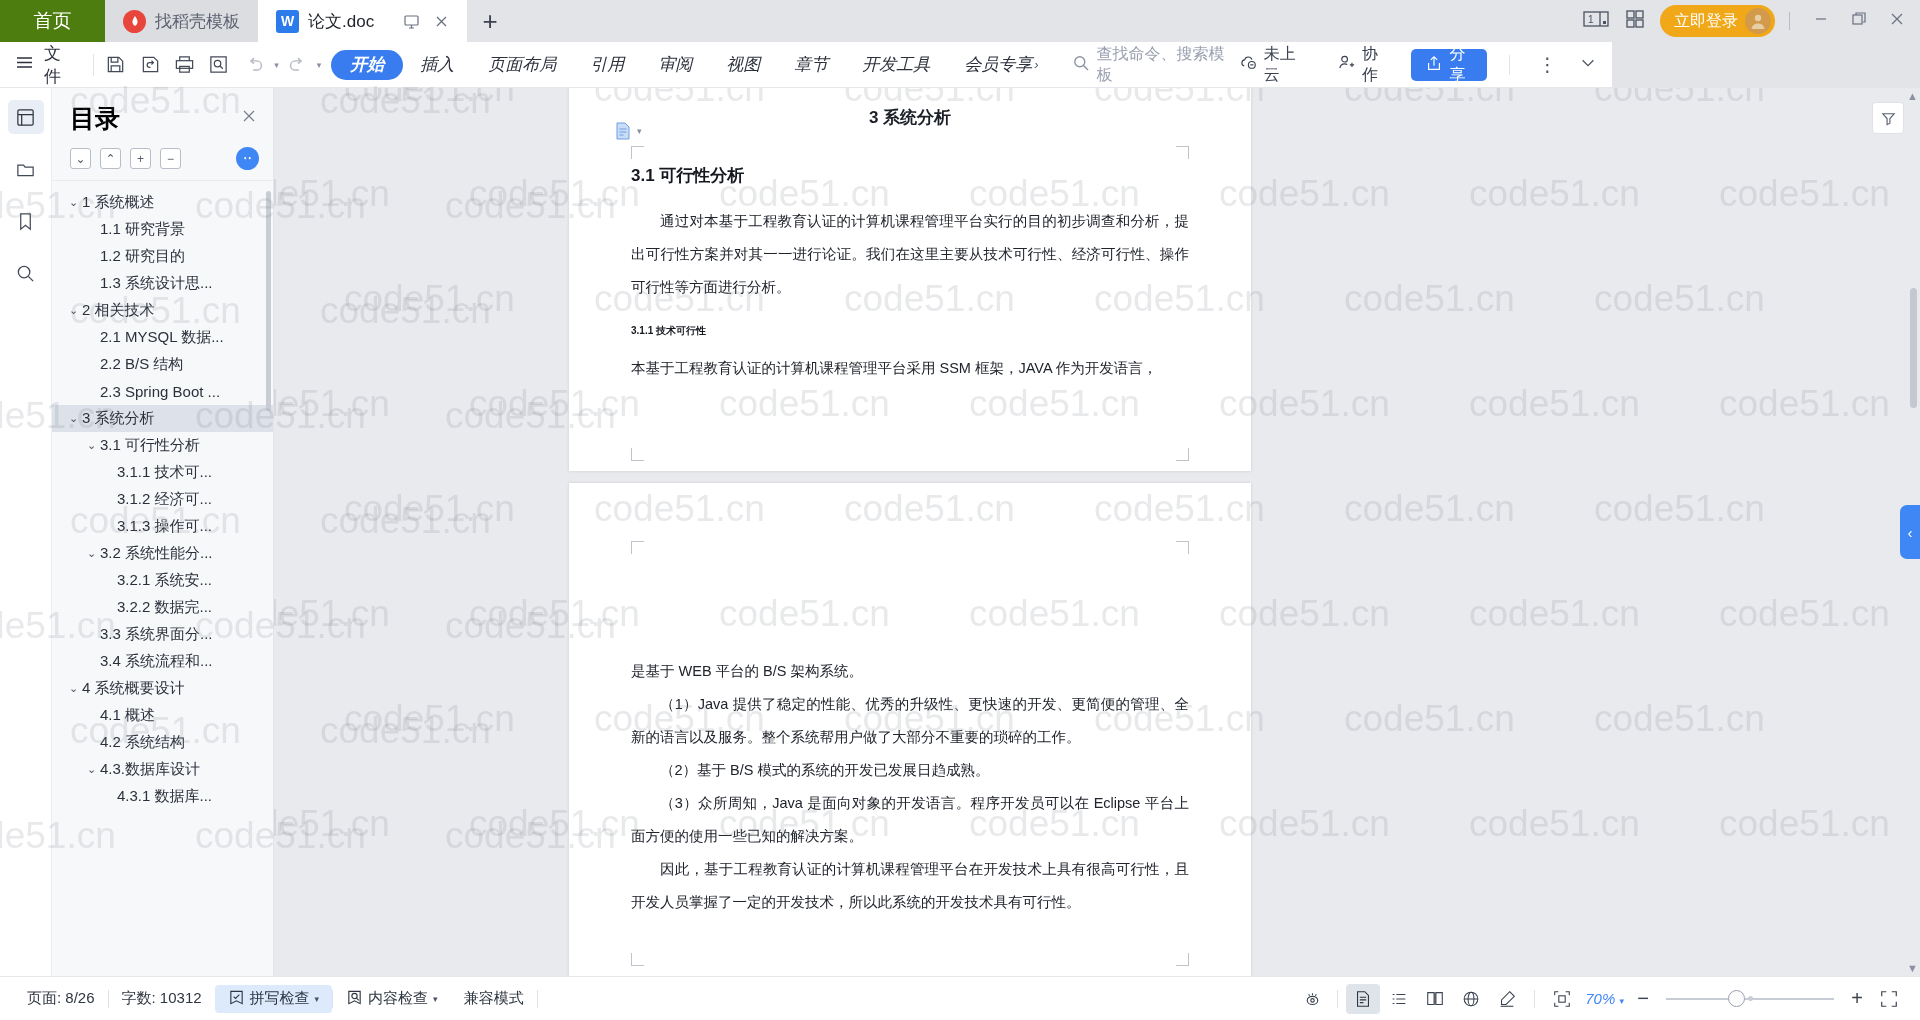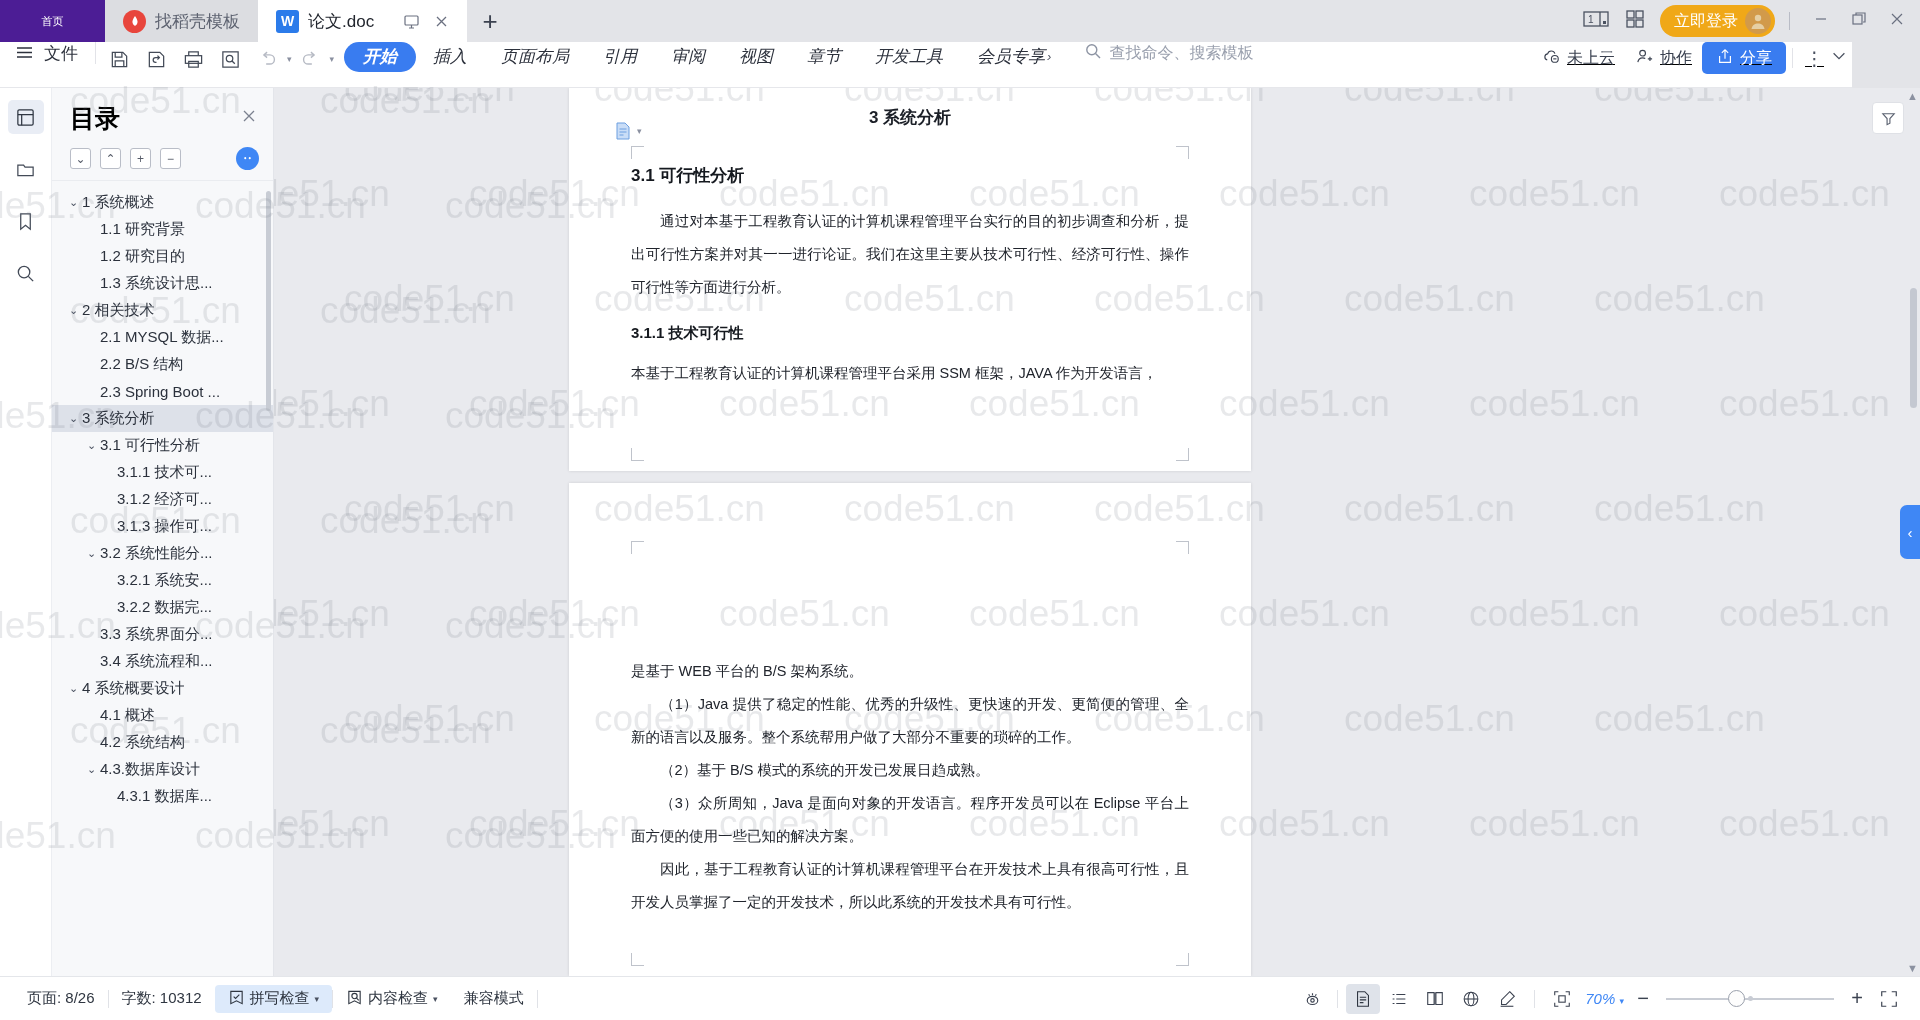--- a/index.html
+++ b/index.html
@@ -15,22 +15,22 @@
   .tabbar {
     position: absolute; top: 0; left: 0; width: 1920px; height: 42px;
     background: #e3e4e8; display: flex; align-items: stretch;
   }
   .tab {
     display: flex; align-items: center; gap: 9px;
     padding: 0 18px; height: 42px; font-size: 17px; color: #4a4f5c;
     position: relative; cursor: default; white-space: nowrap;
   }
   .tab-home {
-    background: #4c1d95; color: #fff; width: 105px;
-    justify-content: center; font-size: 11px;
+    background: #4d7c0f; color: #fff; width: 105px;
+    justify-content: center; font-size: 19px;
   }
   .tab-inactive { background: #dcdde1; color: #5d6270; }
   .tab-active { background: #fff; color: #22262e; }
   .tab-ico { width: 23px; height: 23px; border-radius: 4px;
     display: flex; align-items: center; justify-content: center;
     font-size: 14px; color: #fff; font-weight: bold; flex: none; }
   .ico-red { background: #e8453c; border-radius: 50%; }
   .ico-blue { background: #2b7bea; border-radius: 3px; }
   .tab-actions { display: flex; align-items: center; gap: 14px; margin-left: 20px; }
   .tab-actions svg { display: block; }
@@ -47,41 +47,41 @@
     border-radius: 16px; height: 32px; padding: 0 4px 0 14px; color: #fff;
     font-size: 16px; cursor: pointer;
   }
   .login-avatar { width: 26px; height: 26px; border-radius: 50%; background: #d29a4a;
     margin-left: 7px; display:flex; align-items:center; justify-content:center;}
   .win-btns { display: flex; align-items: center; gap: 20px; color: #6a7080; margin-left: 8px;}
   .win-sep { width: 1px; height: 18px; background: #b9bcc6; }
 
   
   .ribbon {
-    position: absolute; top: 42px; left: 0; width: 1852px; height: 46px;
-    background: #fff; display: flex; align-items: flex-start; border-bottom: 1px solid #e6e7eb;
+    position: absolute; top: 42px; left: 0; width: 1612px; height: 46px;
+    background: #fff; display: flex; align-items: center; border-bottom: 1px solid #e6e7eb;
   }
   .rb-hamburger { padding: 0 9px 0 14px; color: #2c313c; cursor: pointer; }
   .rb-file { font-size: 17px; color: #2c313c; padding-right: 12px; cursor: pointer;}
   .rb-sep { width: 1px; height: 22px; background: #e2e3e8; margin: 0 5px; }
   .rb-ico { width: 37px; height: 34px; display: flex; align-items: center;
     justify-content: center; color: #434a57; cursor: pointer; }
   .rb-ico.dim { color: #b5b9c3; }
   .rb-ico-grp { display: flex; align-items: center; }
   .rb-caret { font-size: 9px; margin-left: 1px; color: #8a90a0; }
   .rb-tabs { display: flex; align-items: center; gap: 0; margin-left: 10px; }
   .rb-tab { font-size: 17px; color: #2c313c; padding: 0 17px; height: 30px;
     line-height: 30px; cursor: pointer; white-space: nowrap; font-style: italic; }
   .rb-tab.active { background: #397cf0; color: #fff; border-radius: 15px;
     font-weight: bold; padding: 0 19px; }
   .rb-vip { display: flex; align-items: center; gap: 2px; }
   .rb-search { display: flex; align-items: center; gap: 7px; margin-left: 16px;
     color: #9aa0ae; font-size: 16px; cursor: text; }
   .ribbon-right { margin-left: auto; display: flex; align-items: center;
-    gap: 0; padding-right: 4px; text-decoration: underline; }
+    gap: 16px; padding-right: 15px; }
   .rr-item { display: flex; align-items: center; gap: 6px; font-size: 16px;
     color: #3a4150; padding: 0 10px; height: 32px; cursor: pointer; }
   .share-btn { display: flex; align-items: center; gap: 6px; background: #397cf0;
     color: #fff; font-size: 16px; border-radius: 5px; height: 32px;
     padding: 0 14px; cursor: pointer; }
   .rr-sep { width: 1px; height: 20px; background: #e2e3e8; margin: 0 6px; }
   .rr-dots { color: #4a5160; font-size: 19px; letter-spacing: 0; cursor: pointer;
     padding: 0 6px; line-height: 1; }
 
   
@@ -142,21 +142,21 @@
   .pm-tl { left: 62px; top: 58px; border-right: none; border-bottom: none; }
   .pm-tr { right: 62px; top: 58px; border-left: none; border-bottom: none; }
   .pm-bl { left: 62px; bottom: 10px; border-right: none; border-top: none; }
   .pm-br { right: 62px; bottom: 10px; border-left: none; border-top: none; }
   .doc-hdr { position: absolute; left: 0; right: 0; top: 18px; text-align: center;
     font-size: 17px; color: #1b1f27; font-weight: bold; }
   .doc-caret { position: absolute; left: 45px; top: 33px; display: flex;
     align-items: center; gap: 5px; cursor: pointer; }
   .doc-body { position: absolute; left: 62px; right: 62px; }
   .h2 { font-size: 17px; font-weight: bold; color: #15191f; margin-bottom: 18px; }
-  .h3 { font-size: 15px; font-weight: bold; color: #15191f; margin: 20px 0 14px; }
+  .h3 { font-size: 10px; font-weight: bold; color: #15191f; margin: 20px 0 14px; }
   .p { font-size: 14.5px; color: #20242c; line-height: 33px; text-align: justify; }
   .indent { text-indent: 2em; }
   .rightbar { position: absolute; right: 16px; top: 14px; width: 32px; height: 32px;
     background: #fff; border: 1px solid #dfe1e6; border-radius: 4px;
     display: flex; align-items: center; justify-content: center; cursor: pointer; }
   .vscroll { position: absolute; right: 3px; top: 200px; width: 7px; height: 120px;
     background: #c4c8d1; border-radius: 4px; }
   .vtop { position: absolute; right: 2px; top: 2px; color: #8b91a0; font-size: 11px;}
   .vbot { position: absolute; right: 2px; bottom: 2px; color: #8b91a0; font-size: 11px;}
   .flap { position: absolute; right: 0; top: 50%; transform: translateY(-50%);

